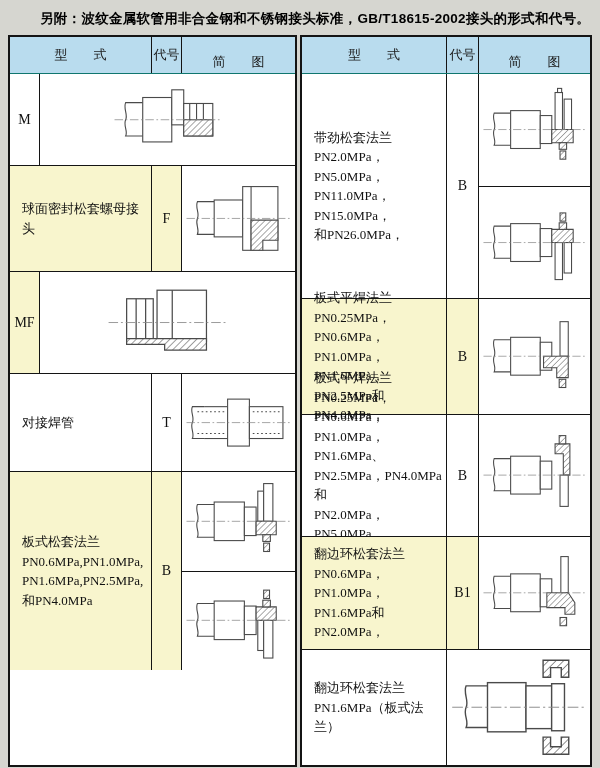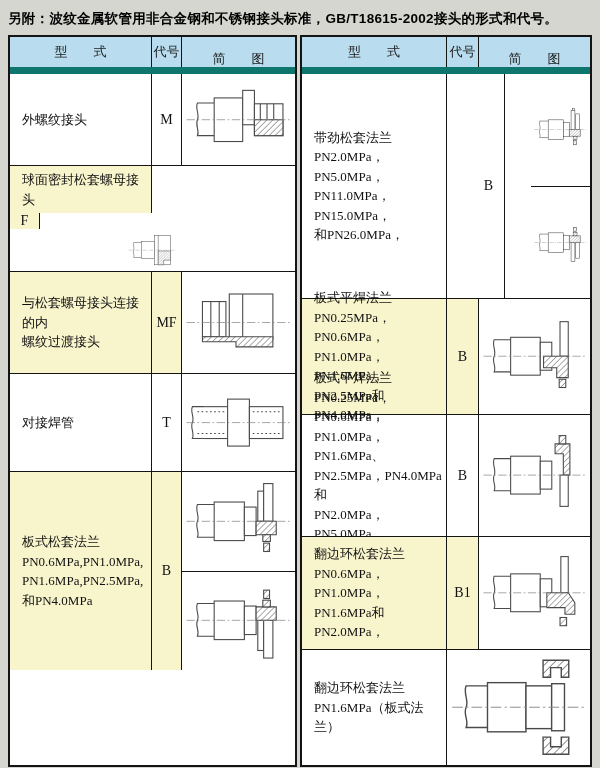--- a/index.html
+++ b/index.html
@@ -8,30 +8,31 @@
     background:#d6d6d0;
     font-family:"Liberation Sans","DejaVu Sans",sans-serif;
     -webkit-font-smoothing:antialiased;
   }
   .page{position:relative;width:600px;height:768px;overflow:hidden;}
   .title{
     padding:10px 8px 7px 8px;
     font-size:13.5px;font-weight:bold;color:#000;
     letter-spacing:0.3px;
     font-family:"Liberation Sans","DejaVu Sans",sans-serif;
+    margin-left:32px;
   }
   .tables{display:flex;gap:3px;margin:0 8px;}
   .tbl{
     border:2px solid #141414;
     background:#fff;
     box-sizing:border-box;
   }
   .tbl-left{width:289px;}
   .tbl-right{width:292px;}
-  .thead{display:flex;height:37px;background:#b9dcee;border-bottom:7px solid #0f766e;box-sizing:border-box;}
+  .thead{display:flex;height:37px;background:#b9dcee;border-bottom:1px solid #0f766e;box-sizing:border-box;}
   .hcell{
     display:flex;align-items:center;justify-content:center;
     font-size:13px;color:#1a1a1a;
     border-right:1px solid #141414;box-sizing:border-box;
     font-family:"Liberation Serif","DejaVu Serif",serif;
   }
   .hcell:last-child{border-right:none;margin-top:13px;}
   .trow{display:flex;box-sizing:border-box;border-bottom:1px solid #141414;background:#fff;}
   .trow:last-child{border-bottom:none;}
   .cell{box-sizing:border-box;border-right:1px solid #141414;}
@@ -83,61 +84,58 @@
   <div class="tables">
 
     <div class="tbl tbl-left">
       <div class="thead">
         <div class="hcell h-type">型　　式</div>
         <div class="hcell h-code">代号</div>
         <div class="hcell h-diag">简　　图</div>
       </div>
       <div id="left-body">
           <div class="trow" style="height: 92px;">
-            <div class="cell type-cell">外螺纹接头</div>
             <div class="cell code-cell">M</div>
             <div class="cell diagram-cell">
               <div class="diag">
                 <svg viewBox="0 0 130 100" preserveAspectRatio="xMidYMid meet">
                   <g fill="#fff" stroke="#4a4a4a" stroke-width="1.3">
                     <path d="M36 30 L16 30 C13 37 19 44 16 50 C13 57 19 63 16 69 L36 69"></path>
                     <rect x="36" y="24" width="34" height="52"></rect>
                     <rect x="70" y="15" width="14" height="41"></rect>
                     <rect x="84" y="31" width="34" height="38"></rect>
                     <line x1="91" y1="31" x2="91" y2="50"></line>
                     <line x1="99" y1="31" x2="99" y2="50"></line>
                     <line x1="107" y1="31" x2="107" y2="50"></line>
                     <rect x="84" y="50" width="34" height="19" fill="url(#hatch)"></rect>
                   </g>
                   <line x1="3" y1="50" x2="127" y2="50" stroke="#8a8a8a" stroke-width="0.9" fill="none" stroke-dasharray="10 3 2 3"></line>
                 </svg>
               </div>
             </div>
           </div>
-          <div class="trow highlight" style="height: 106px; flex-direction: column;">
+          <div class="trow highlight" style="height: 106px;">
             <div class="cell type-cell">球面密封松套螺母接头</div>
             <div class="cell code-cell">F</div>
             <div class="cell diagram-cell">
               <div class="diag">
                 <svg viewBox="0 0 130 100" preserveAspectRatio="xMidYMid meet">
                   <g fill="#fff" stroke="#4a4a4a" stroke-width="1.3">
                     <path d="M36 30 L16 30 C13 37 19 44 16 50 C13 57 19 63 16 69 L36 69"></path>
                     <rect x="36" y="28" width="34" height="44"></rect>
                     <rect x="70" y="12" width="42" height="76"></rect>
                     <line x1="80" y1="12" x2="80" y2="88"></line>
                     <path d="M80 52 h32 v24 h-18 v12 h-14 z" fill="url(#hatch)"></path>
                   </g>
                   <line x1="3" y1="50" x2="127" y2="50" stroke="#8a8a8a" stroke-width="0.9" fill="none" stroke-dasharray="10 3 2 3"></line>
                 </svg>
               </div>
             </div>
           </div>
           <div class="trow highlight" style="height: 102px;">
-            <div class="cell type-cell">与松套螺母接头连接的内
-螺纹过渡接头</div>
             <div class="cell code-cell">MF</div>
             <div class="cell diagram-cell">
               <div class="diag">
                 <svg viewBox="0 0 130 100" preserveAspectRatio="xMidYMid meet">
                   <g fill="#fff" stroke="#4a4a4a" stroke-width="1.3">
                     <rect x="22" y="25" width="28" height="42"></rect>
                     <line x1="32" y1="25" x2="32" y2="67"></line>
                     <line x1="42" y1="25" x2="42" y2="67"></line>
                     <rect x="54" y="16" width="52" height="54"></rect>
                     <line x1="70" y1="16" x2="70" y2="70"></line>
@@ -212,21 +210,21 @@
         </div>
     </div>
 
     <div class="tbl tbl-right">
       <div class="thead">
         <div class="hcell h-type">型　　式</div>
         <div class="hcell h-code">代号</div>
         <div class="hcell h-diag">简　　图</div>
       </div>
       <div id="right-body">
-          <div class="trow" style="height: 225px; gap: 26px;">
+          <div class="trow" style="height: 225px;">
             <div class="cell type-cell">带劲松套法兰
 PN2.0MPa，PN5.0MPa，
 PN11.0MPa，PN15.0MPa，
 和PN26.0MPa，</div>
             <div class="cell code-cell">B</div>
             <div class="cell diagram-cell">
               <div class="diag">
                 <svg viewBox="0 0 130 100" preserveAspectRatio="xMidYMid meet">
                   <g fill="#fff" stroke="#4a4a4a" stroke-width="1.3">
                     <path d="M36 30 L16 30 C13 37 19 44 16 50 C13 57 19 63 16 69 L36 69"></path>

